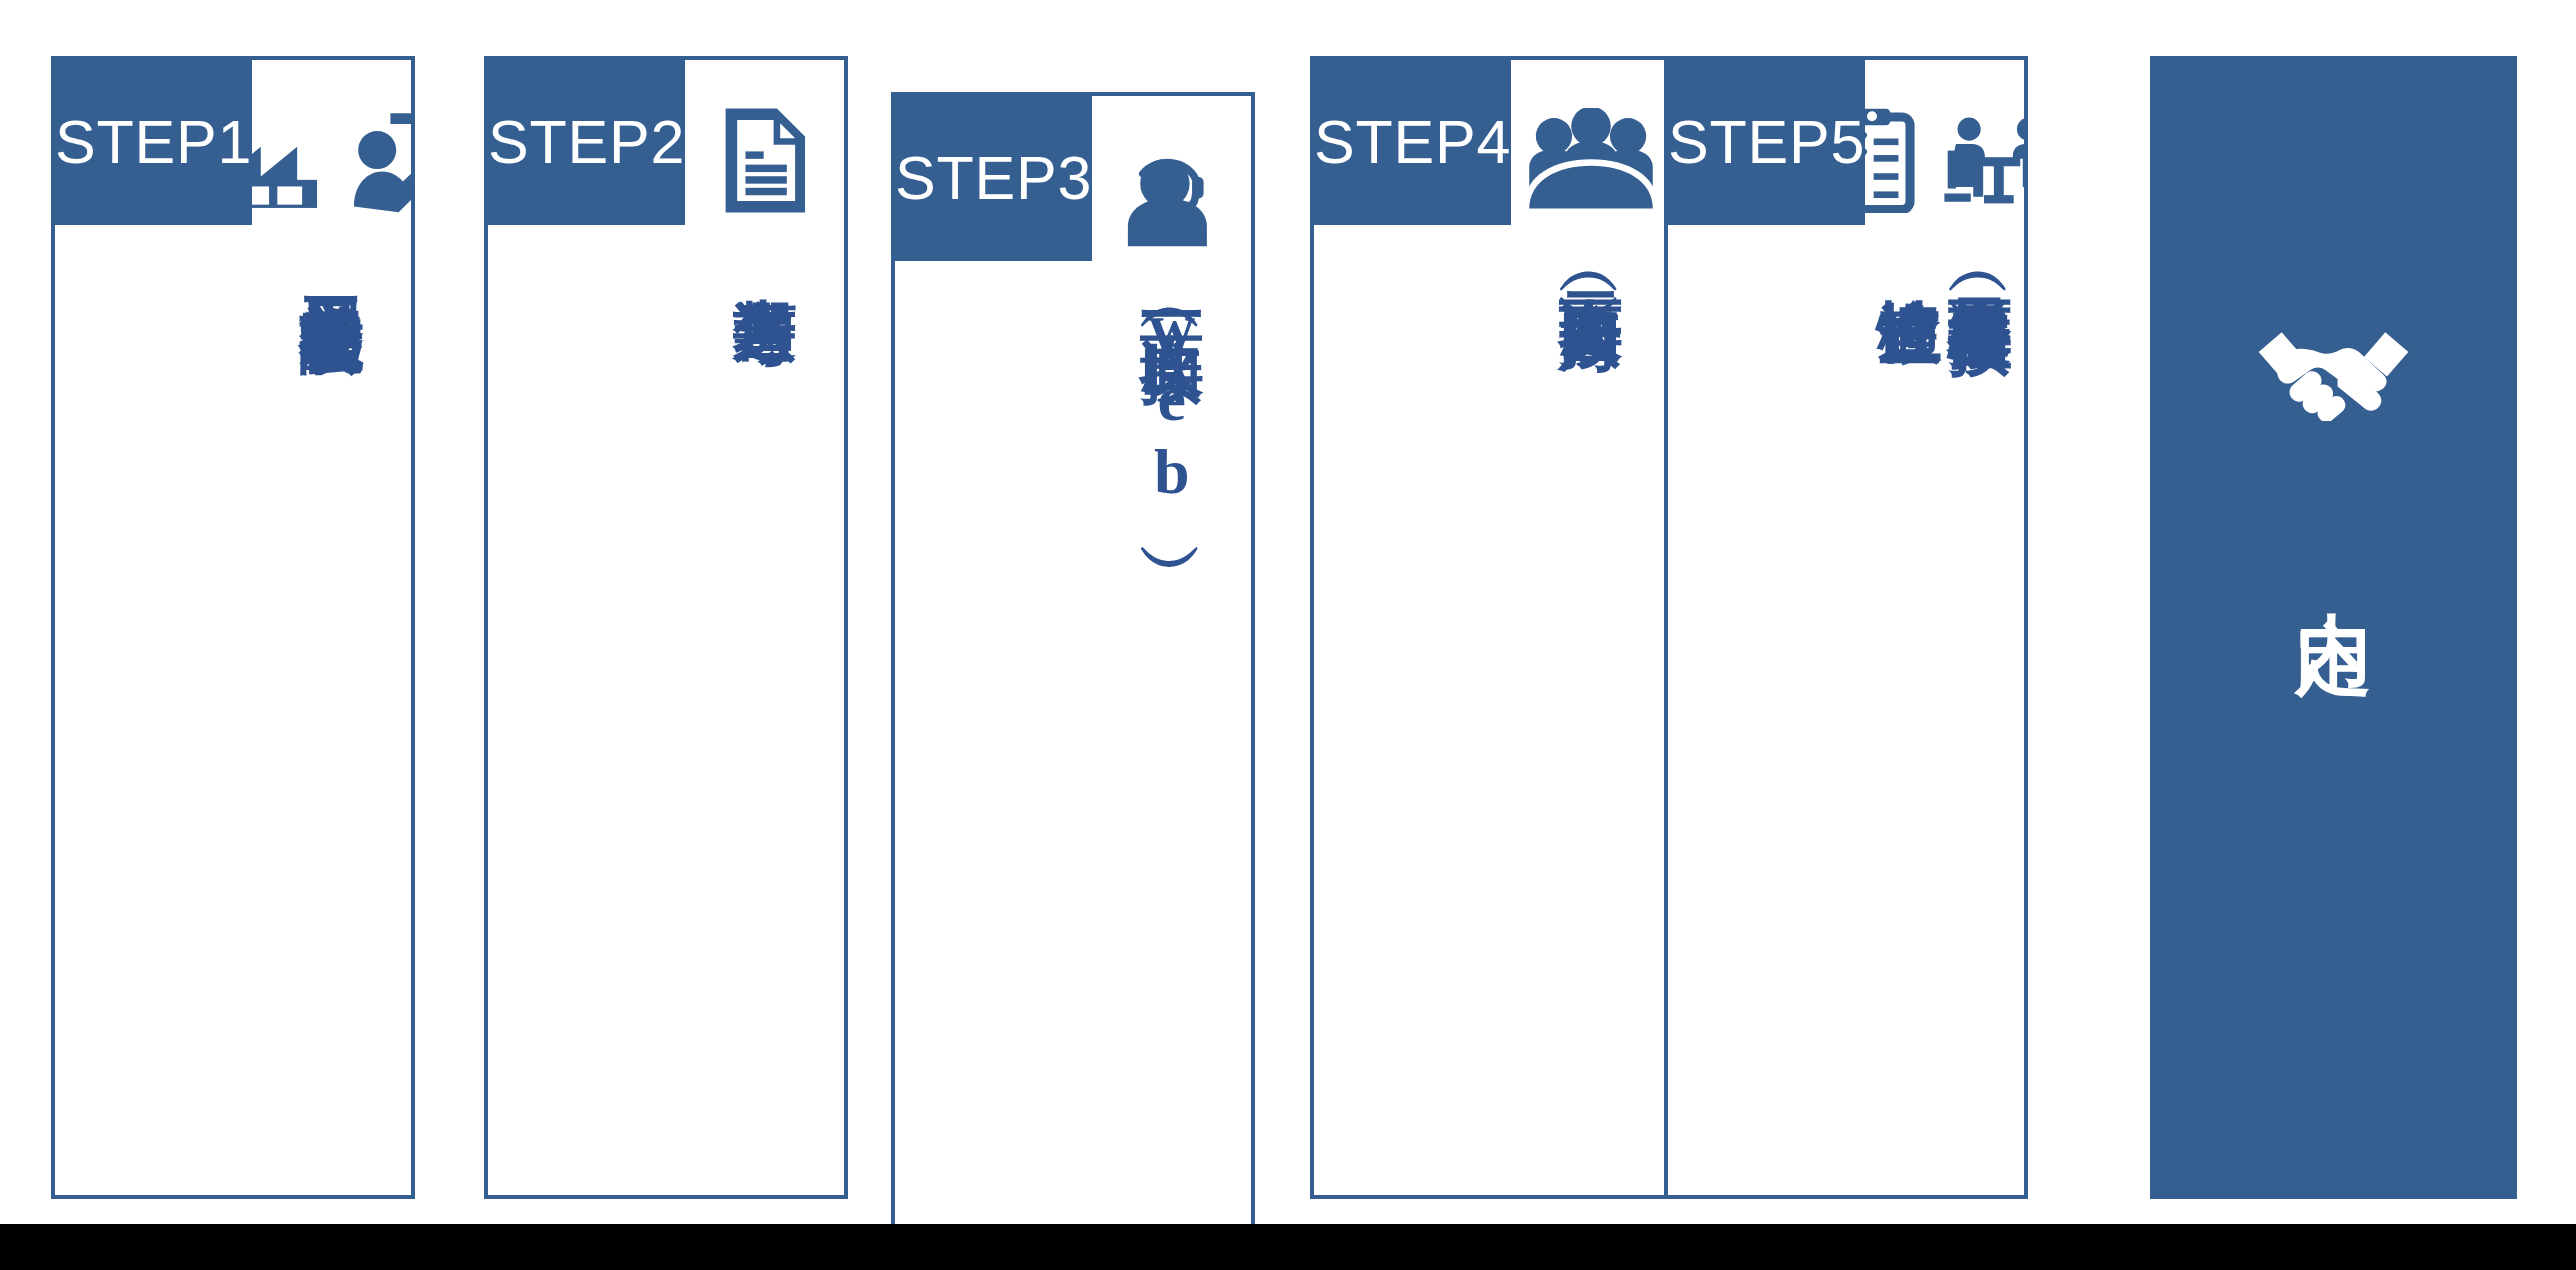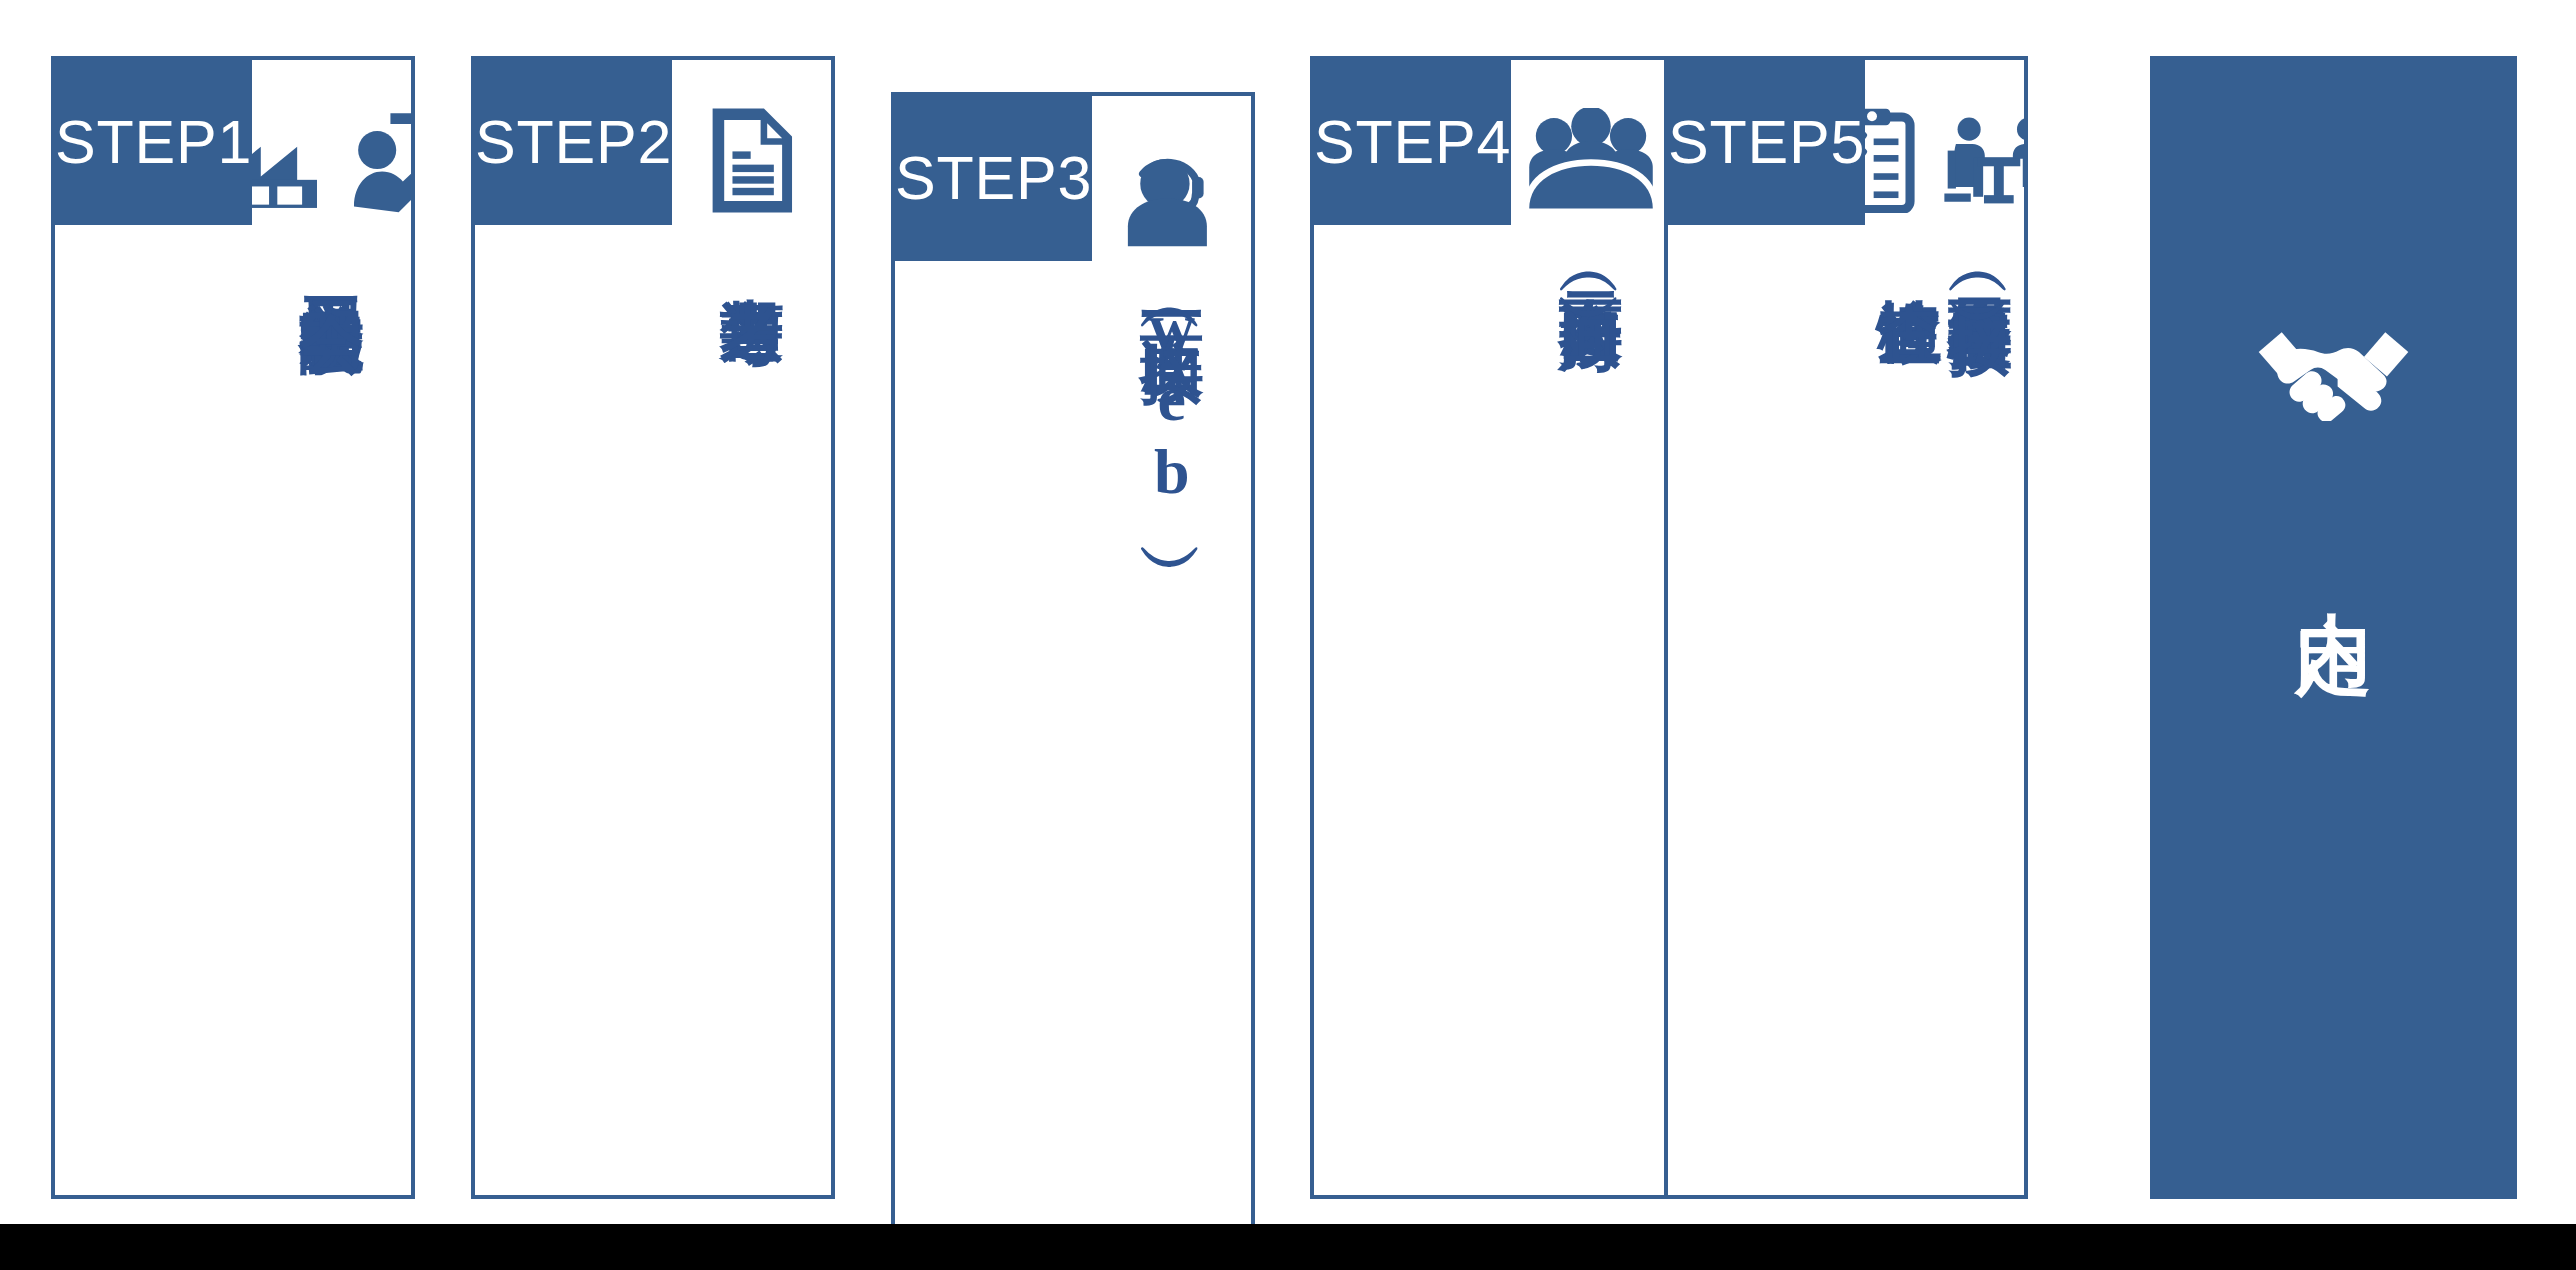--- a/index.html
+++ b/index.html
@@ -40,21 +40,21 @@
     top: 56px;
     width: 364px;
     height: 1143px;
     box-sizing: border-box;
     border: 4.1px solid #365F91;
     background: #ffffff;
     display: flex;
     align-items: stretch;
   }
   .step-panel.p1 { left: 51px; }
-  .step-panel.p2 { left: 471px; }
+  .step-panel.p2 { left: 484px; }
   .step-panel.p3 { left: 891px; margin-top: 36px; }
   .step-panel.p4 { left: 1310px; }
   .step-panel.p5 { left: 1664px; }
 
   .step-header {
     background: #365F91;
     height: 165px;
     flex: 0 0 165px;
     color: #ffffff;
     display: flex;

